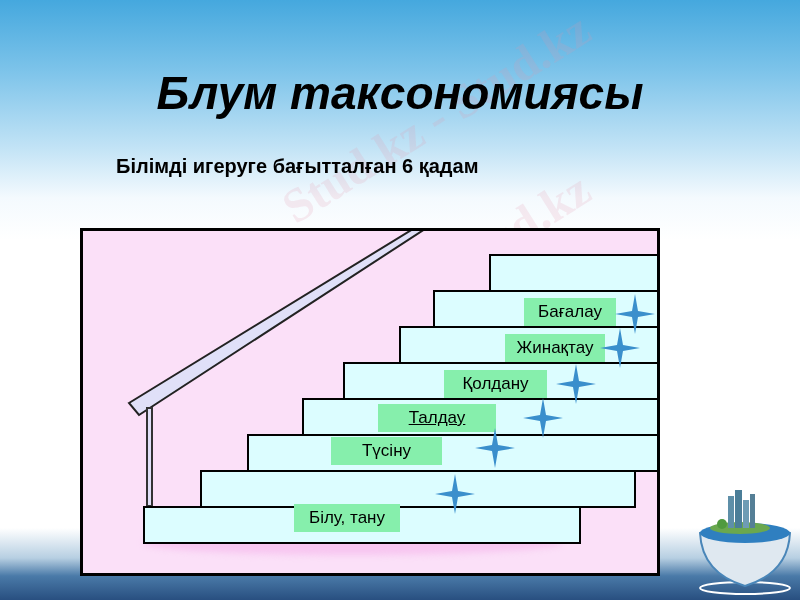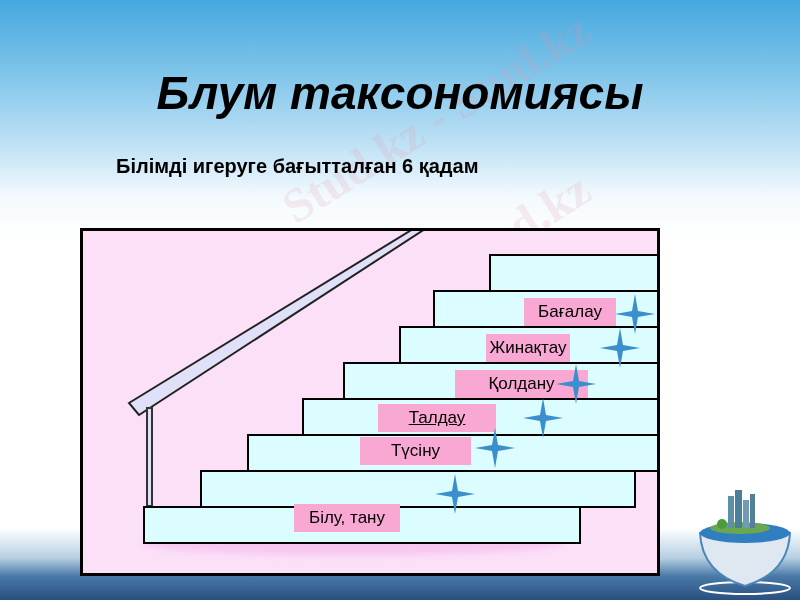--- a/index.html
+++ b/index.html
@@ -3,21 +3,21 @@
   <meta charset="utf-8">
   <style>
     html,body{margin:0;padding:0;}
     body{width:800px;height:600px;position:relative;overflow:hidden;font-family:"Liberation Sans",sans-serif;
       background:linear-gradient(to bottom,#45a8de 0%,#7ec4ea 12%,#c4e4f6 25%,#f4fafe 33%,#ffffff 40%,#ffffff 88%,#b7cfe2 93%,#4a7aa8 96%,#284f80 100%);}
     .title{position:absolute;left:0;width:800px;top:66px;text-align:center;font-size:46px;font-weight:bold;font-style:italic;color:#000;}
     .subtitle{position:absolute;left:116px;top:155px;font-size:20px;font-weight:bold;color:#000;}
     .diagram{position:absolute;left:80px;top:228px;width:574px;height:342px;border:3px solid #000;background:#fbe0f8;overflow:hidden;}
     .glow{position:absolute;left:60px;top:300px;width:420px;height:24px;border-radius:50%;background:#f7c6f0;filter:blur(3px);}
     .step{position:absolute;background:#dcfdff;border:2px solid #000;box-sizing:border-box;}
-    .label{position:absolute;background:#f9a8d4;font-size:17px;color:#000;line-height:28px;text-align:center;}
+    .label{position:absolute;background:#86efac;font-size:17px;color:#000;line-height:28px;text-align:center;}
     .star{position:absolute;width:40px;height:40px;}
     .rail-post{position:absolute;left:63px;top:176px;width:7px;height:100px;background:#e0e0f8;border:2px solid #333;box-sizing:border-box;}
     .globe{position:absolute;left:690px;top:488px;width:110px;height:110px;}
     .wm{position:absolute;color:rgba(230,150,170,0.18);font-family:"Liberation Serif",serif;font-weight:bold;font-size:48px;transform:rotate(-32deg);white-space:nowrap;pointer-events:none;}
   </style>
 </head>
 <body>
 
 <div class="wm" style="left:260px;top:90px;">Stud.kz - Stud.kz</div>
 <div class="wm" style="left:260px;top:250px;">Stud.kz - Stud.kz</div>
@@ -36,24 +36,24 @@
   <div class="step" style="left:406px;top:23px;width:175px;height:38px;"></div>
   <div class="step" style="left:350px;top:59px;width:230px;height:38px;"></div>
   <div class="step" style="left:316px;top:95px;width:264px;height:38px;"></div>
   <div class="step" style="left:260px;top:131px;width:320px;height:38px;"></div>
   <div class="step" style="left:219px;top:167px;width:361px;height:38px;"></div>
   <div class="step" style="left:164px;top:203px;width:416px;height:38px;"></div>
   <div class="step" style="left:117px;top:239px;width:436px;height:38px;"></div>
   <div class="step" style="left:60px;top:275px;width:438px;height:38px;"></div>
 
   <div class="label" style="left:441px;top:67px;width:92px;">Бағалау</div>
-  <div class="label" style="left:403px;top:103px;width:84px;">Жинақтау</div>
-  <div class="label" style="left:372px;top:139px;width:133px;">Қолдану</div>
+  <div class="label" style="left:422px;top:103px;width:100px;">Жинақтау</div>
+  <div class="label" style="left:361px;top:139px;width:103px;">Қолдану</div>
   <div class="label" style="left:295px;top:173px;width:118px;text-decoration:underline;">Талдау</div>
-  <div class="label" style="left:248px;top:206px;width:111px;margin-left:29px;">Түсіну</div>
+  <div class="label" style="left:248px;top:206px;width:111px;">Түсіну</div>
   <div class="label" style="left:211px;top:251px;width:106px;margin-top:22px;">Білу, тану</div>
 
   <svg class="star" style="left:532px;top:63px;" viewBox="0 0 40 40">
       <path d="M20 0 L23 17 L40 20 L23 23 L20 40 L17 23 L0 20 L17 17 Z" fill="#3a8fcc"></path>
     </svg>
   <svg class="star" style="left:517px;top:97px;" viewBox="0 0 40 40">
       <path d="M20 0 L23 17 L40 20 L23 23 L20 40 L17 23 L0 20 L17 17 Z" fill="#3a8fcc"></path>
     </svg>
   <svg class="star" style="left:473px;top:133px;" viewBox="0 0 40 40">
       <path d="M20 0 L23 17 L40 20 L23 23 L20 40 L17 23 L0 20 L17 17 Z" fill="#3a8fcc"></path>

